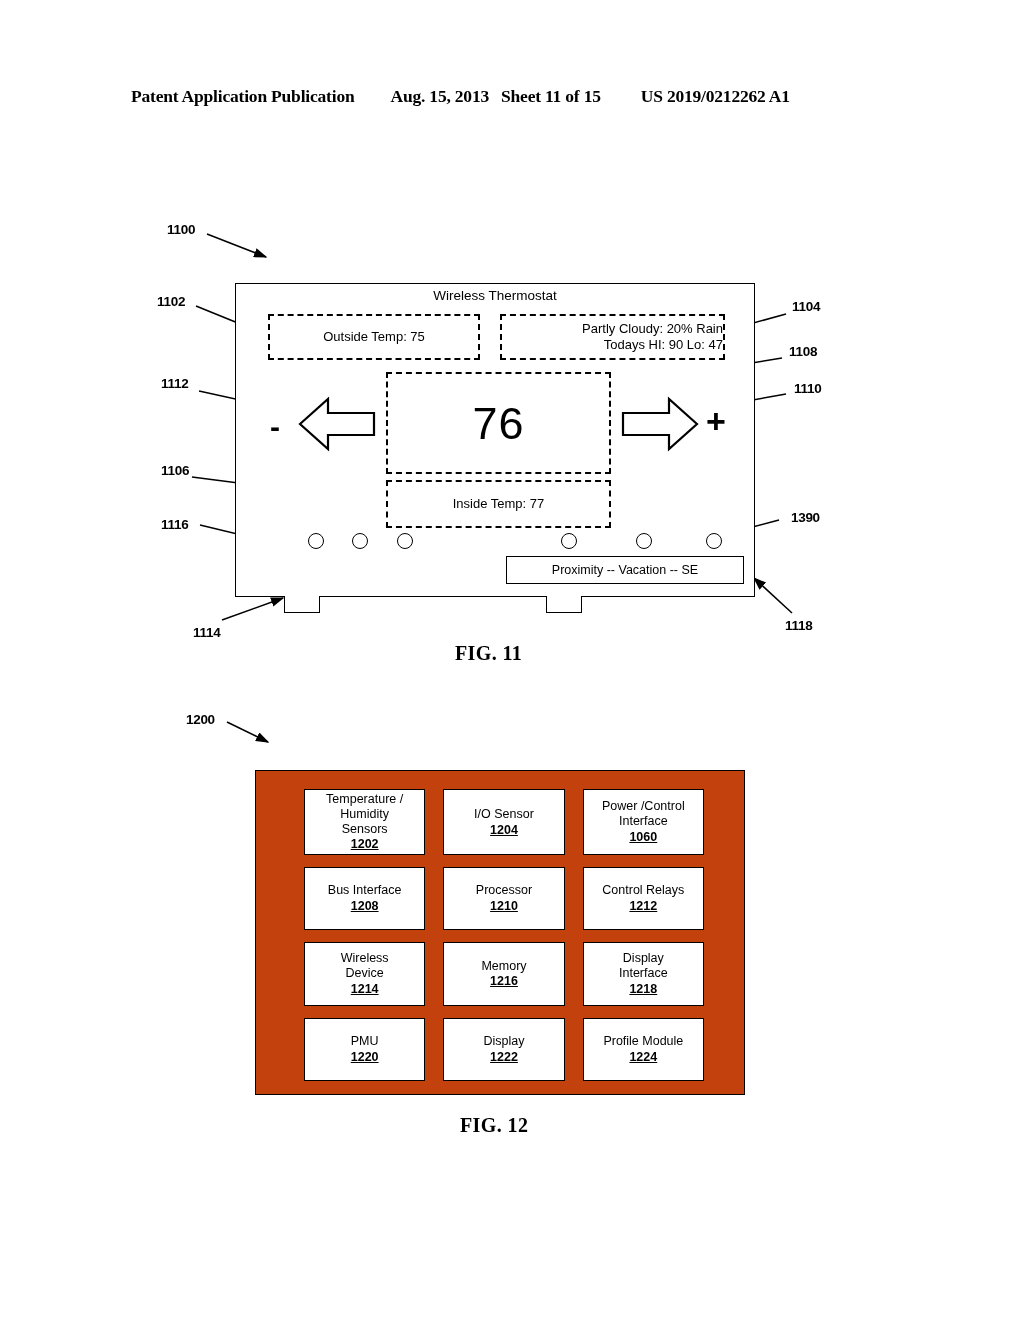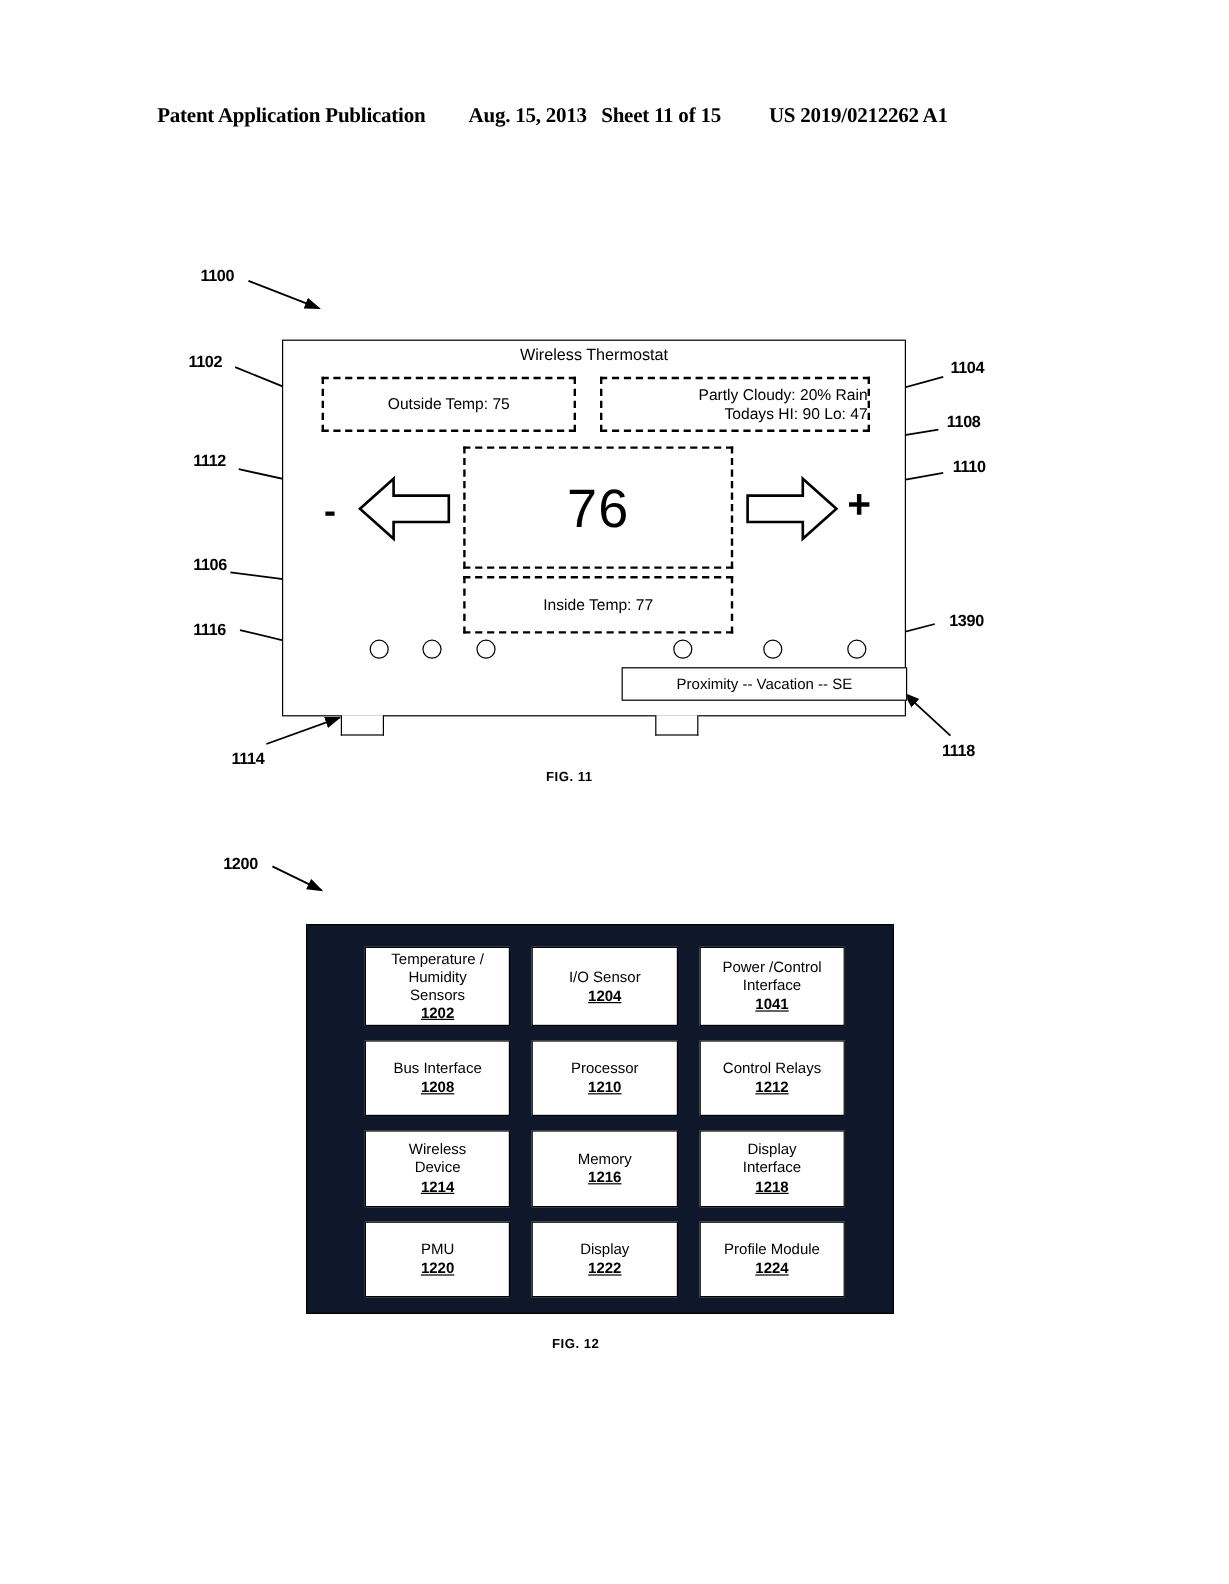--- a/index.html
+++ b/index.html
@@ -125,50 +125,50 @@
     border: 1.6px solid #000;
     box-sizing: border-box;
     display: flex;
     align-items: center;
     justify-content: center;
     font-size: 12.5px;
     background: #fff;
     height: 28px;
   }
   #modebar-left  { left: -4px;  top: 272px; width: 205px; }
-  #modebar-right { left: 282px; top: 272px; width: 238px; }
+  #modebar-right { left: 270px; top: 272px; width: 238px; }
 
   
   .foot {
     position: absolute;
     border: 1.6px solid #000;
     border-top: none;
     box-sizing: border-box;
     width: 36px; height: 17px;
     background: #fff;
   }
 
   .fig-caption {
     position: absolute;
-    font-family: Liberation Sans, sans-serif;
-    font-weight: bold;
-    font-size: 11px;
+    font-family: Liberation Serif, serif;
+    font-weight: bold;
+    font-size: 20px;
     letter-spacing: 0.4px;
   }
 
   
   #fig12-frame {
     position: absolute;
     left: 255px;
     top: 770px;
     width: 490px;
     height: 325px;
     border: 1.6px solid #000;
     box-sizing: border-box;
-    background: #0f172a;
+    background: #c2410c;
   }
   #fig12-grid {
     position: absolute;
     left: 48px;
     top: 18px;
     width: 400px;
     height: 292px;
     display: grid;
     grid-template-columns: repeat(3, 1fr);
     grid-template-rows: repeat(4, 1fr);
@@ -314,21 +314,21 @@
         <span>Sensors</span>
         <span class="num">1202</span>
       </div>
       <div class="blk">
         <span>I/O Sensor</span>
         <span class="num">1204</span>
       </div>
       <div class="blk">
         <span>Power /Control</span>
         <span>Interface</span>
-        <span class="num">1041</span>
+        <span class="num">1060</span>
       </div>
       <div class="blk">
         <span>Bus Interface</span>
         <span class="num">1208</span>
       </div>
       <div class="blk">
         <span>Processor</span>
         <span class="num">1210</span>
       </div>
       <div class="blk">

